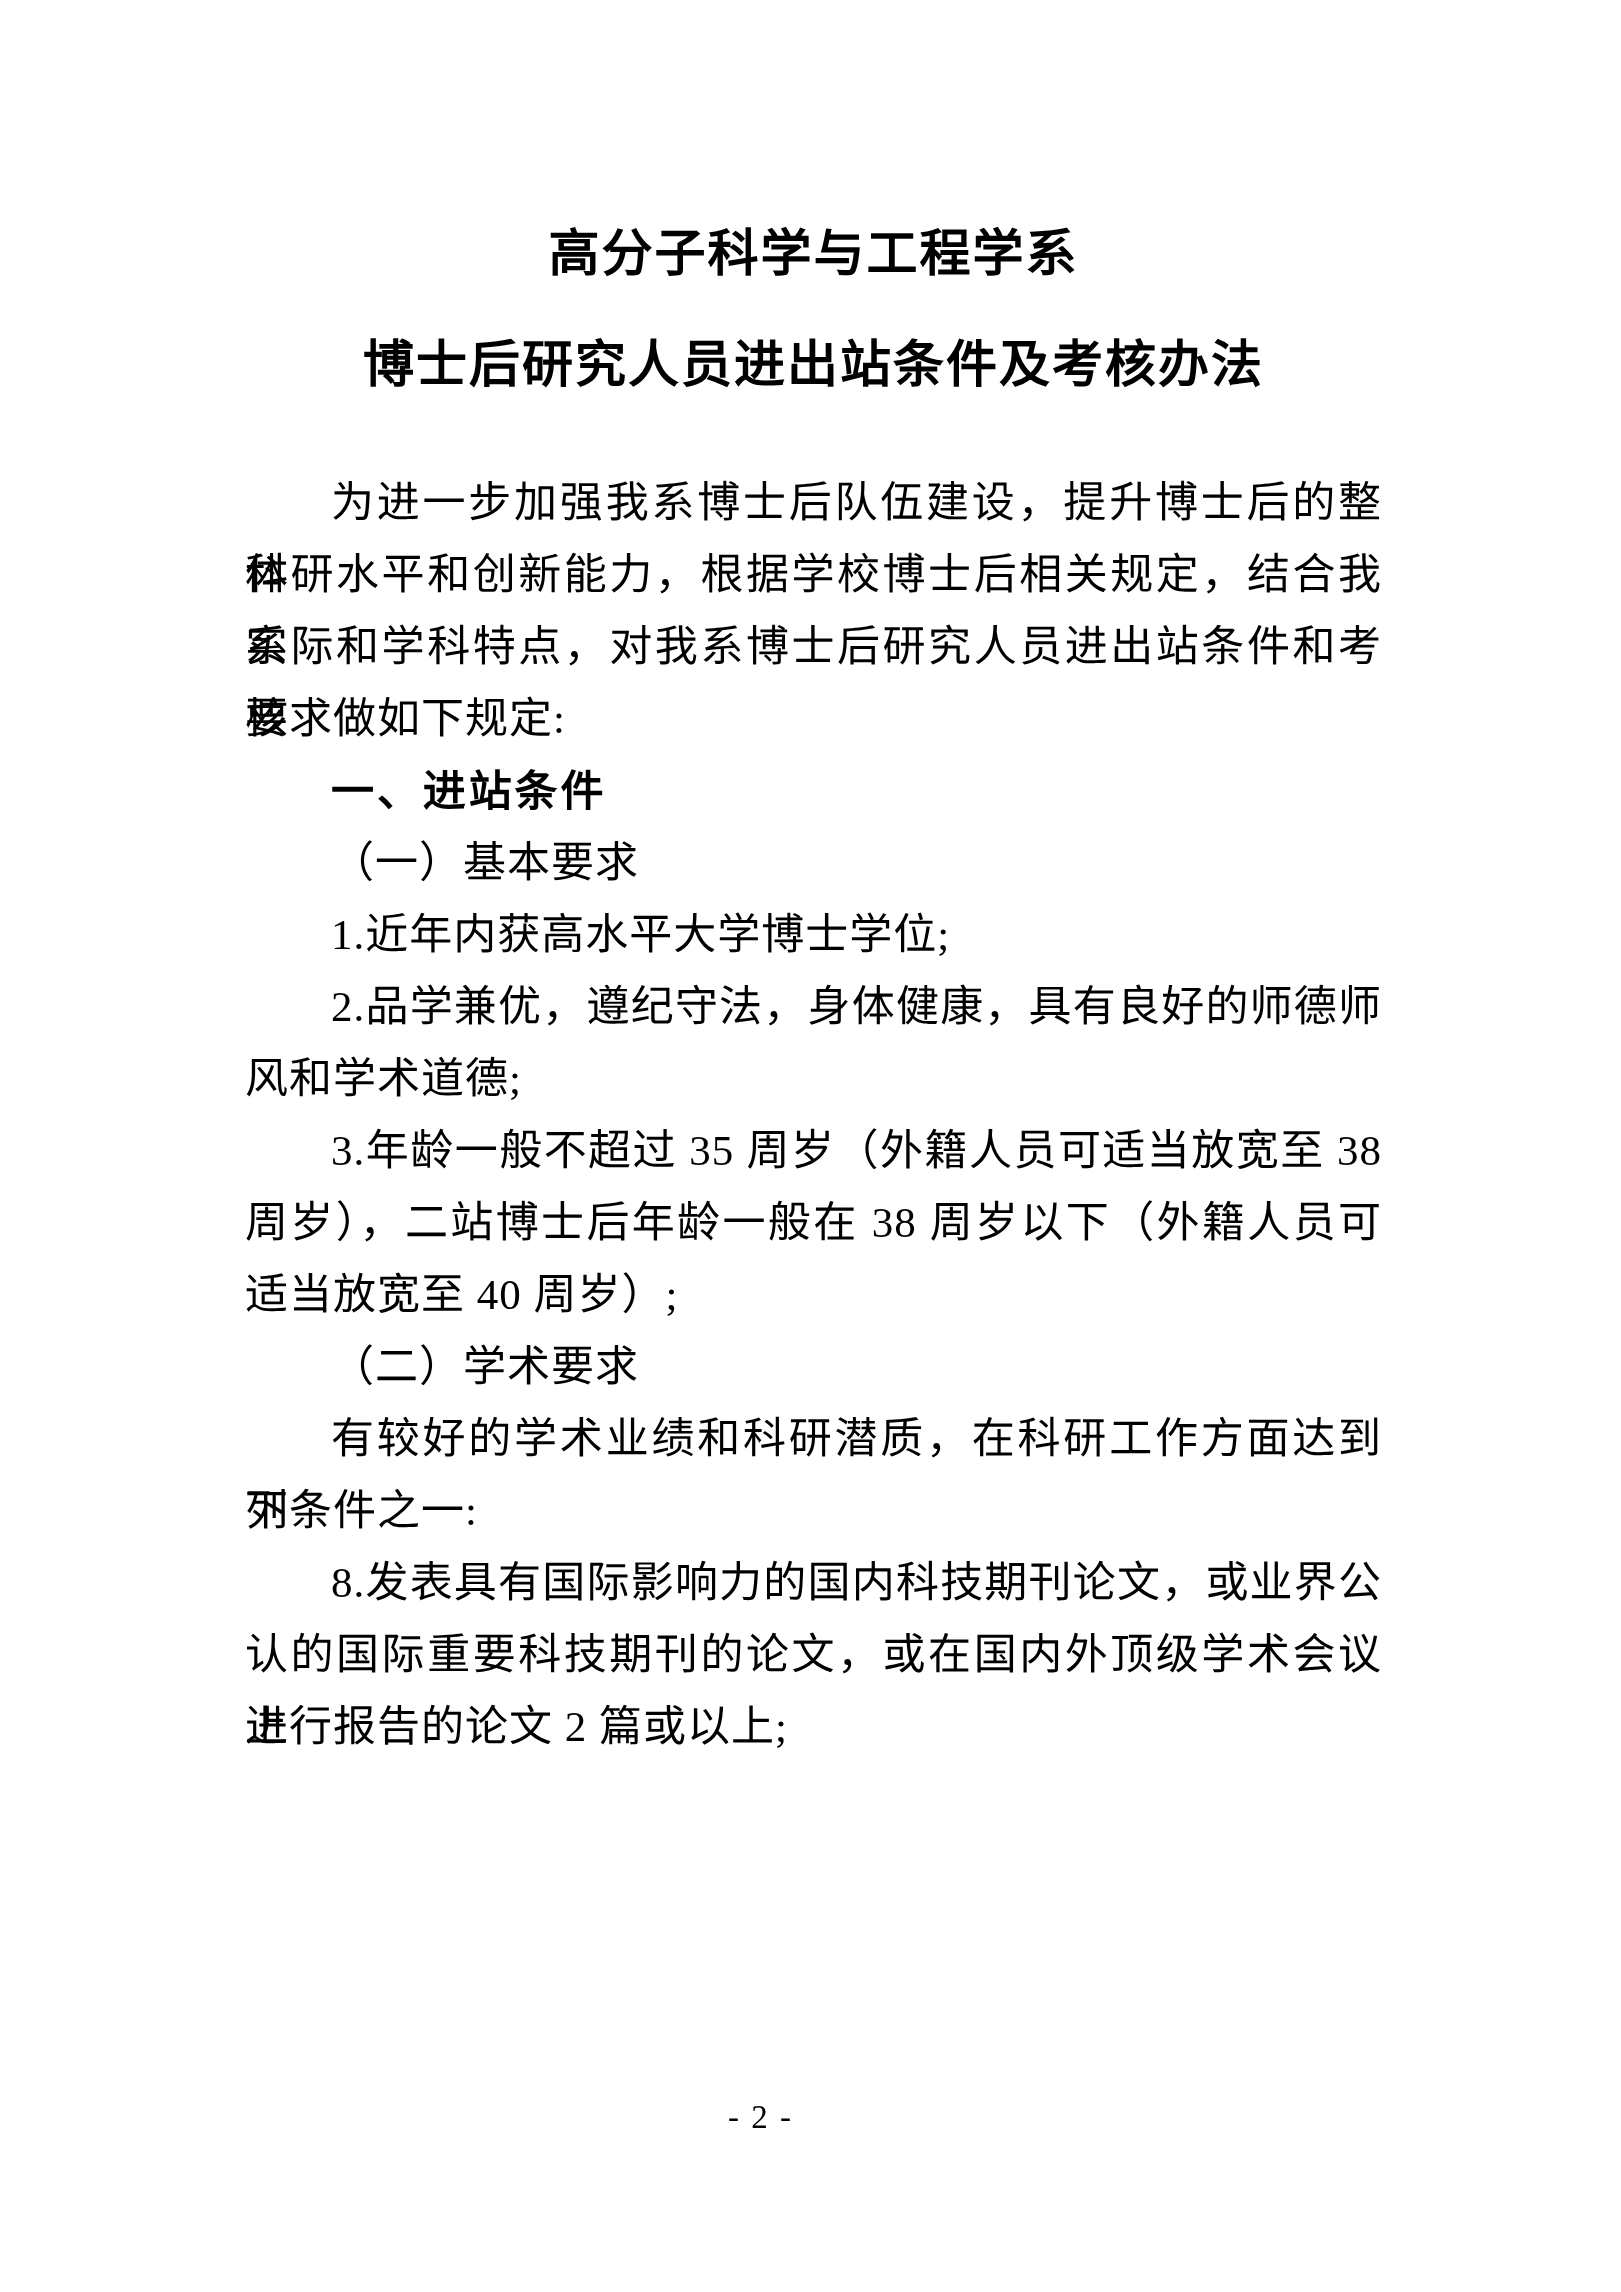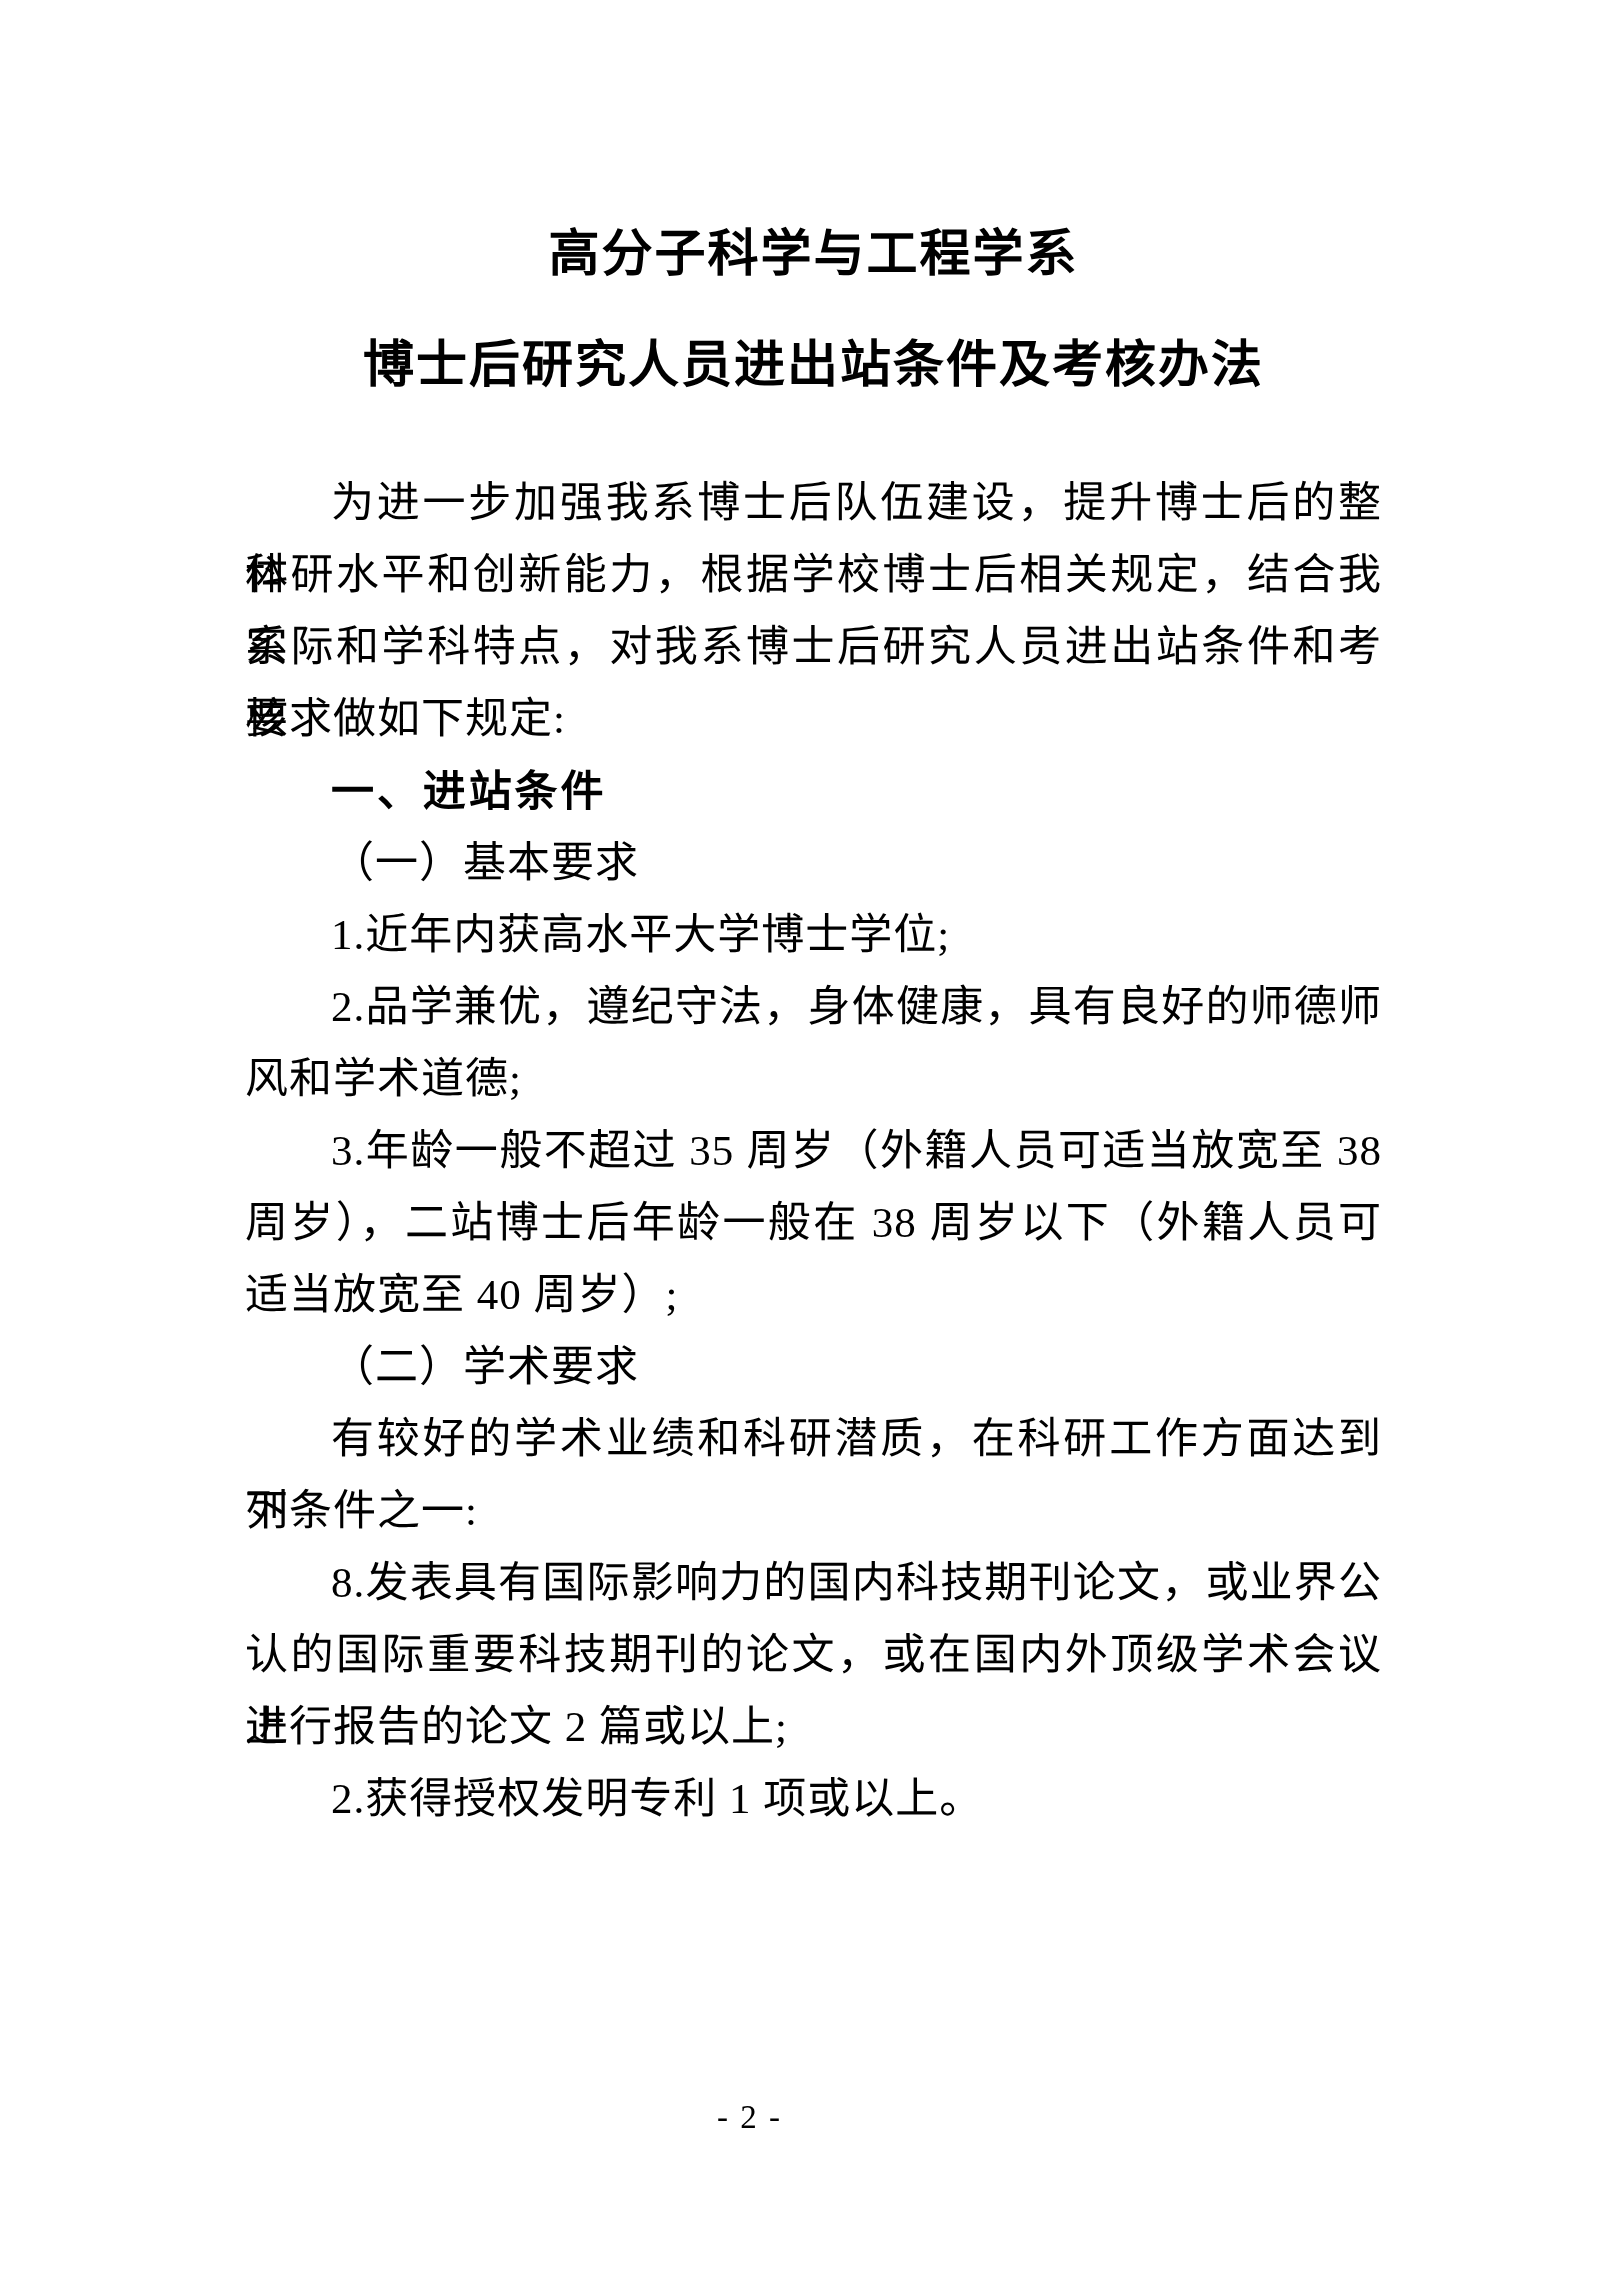--- a/index.html
+++ b/index.html
@@ -8,20 +8,21 @@
     background: #ffffff;
   }
   .page {
     position: relative;
     width: 1499px;
     height: 2293px;
     background: #ffffff;
     color: #000000;
     overflow: hidden;
     font-family: "Liberation Serif", "DejaVu Serif", serif;
+    padding-left: 22px;
   }
   .content {
     position: absolute;
     left: 245px;
     top: 218px;
     width: 1137px;
   }
   .doc-title {
     font-family: "Liberation Sans", "DejaVu Sans", sans-serif;
     font-weight: 700;
@@ -92,19 +93,18 @@
       <div class="line">风和学术道德;</div>
       <div class="line indent full">3.年龄一般不超过 35 周岁（外籍人员可适当放宽至 38</div>
       <div class="line full">周岁），二站博士后年龄一般在 38 周岁以下（外籍人员可</div>
       <div class="line">适当放宽至 40 周岁）;</div>
       <div class="line indent">（二）学术要求</div>
       <div class="line indent full">有较好的学术业绩和科研潜质，在科研工作方面达到下</div>
       <div class="line">列条件之一:</div>
       <div class="line indent full">8.发表具有国际影响力的国内科技期刊论文，或业界公</div>
       <div class="line full">认的国际重要科技期刊的论文，或在国内外顶级学术会议上</div>
       <div class="line">进行报告的论文 2 篇或以上;</div>
-      <div class="line indent">2.获得授权发明专利 1 项或以上。</div>
     </div>
   </div>
 
   <div class="footer">- 2 -</div>
 </div>
 
 
 </body></html>

